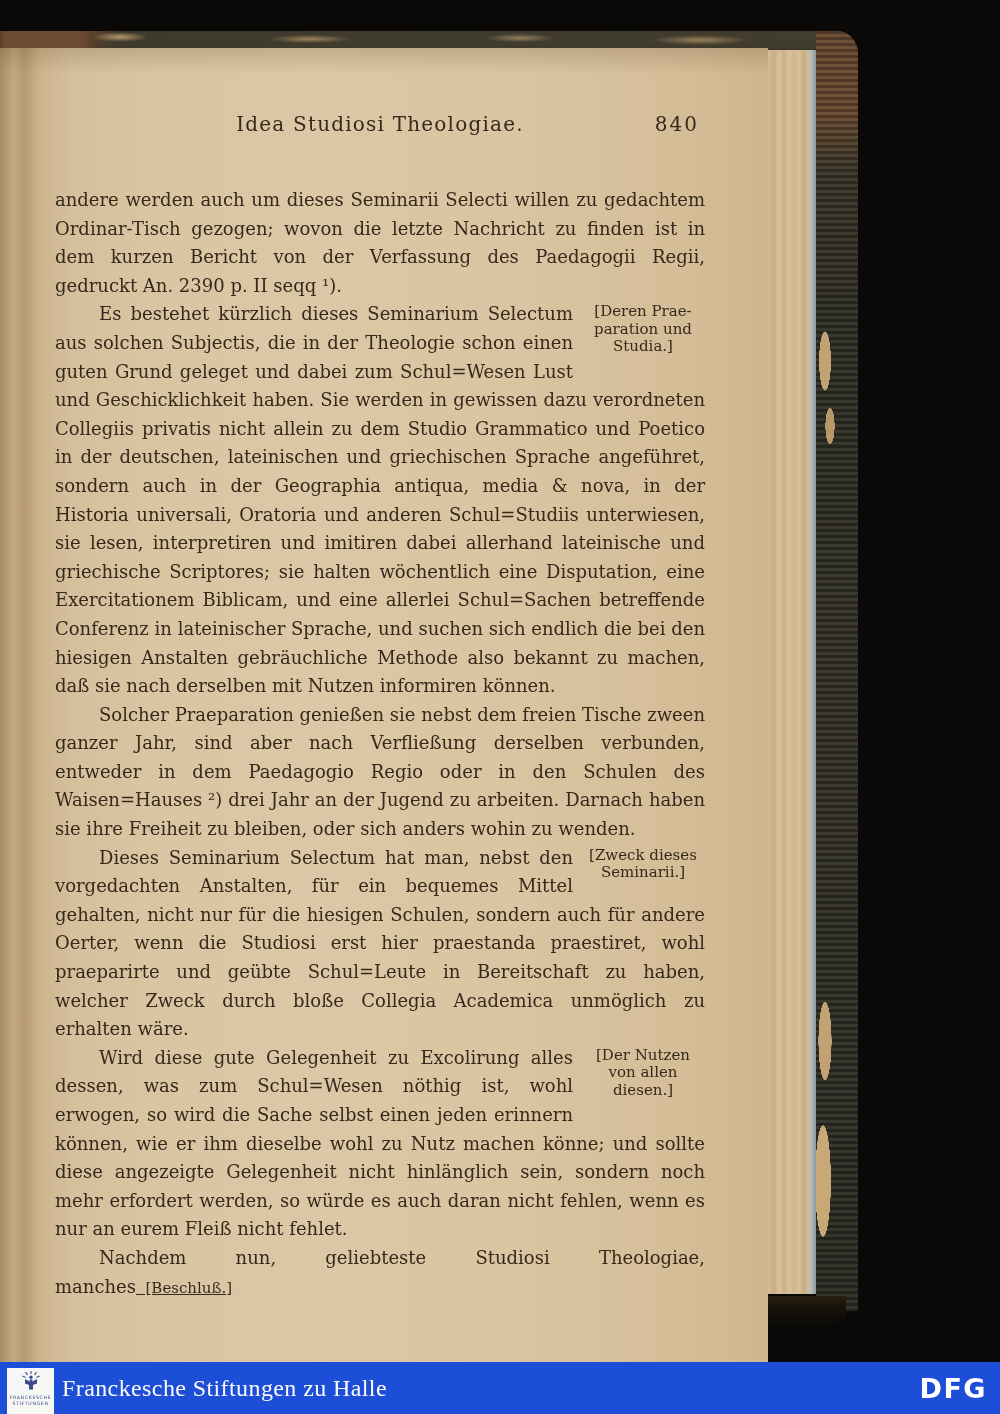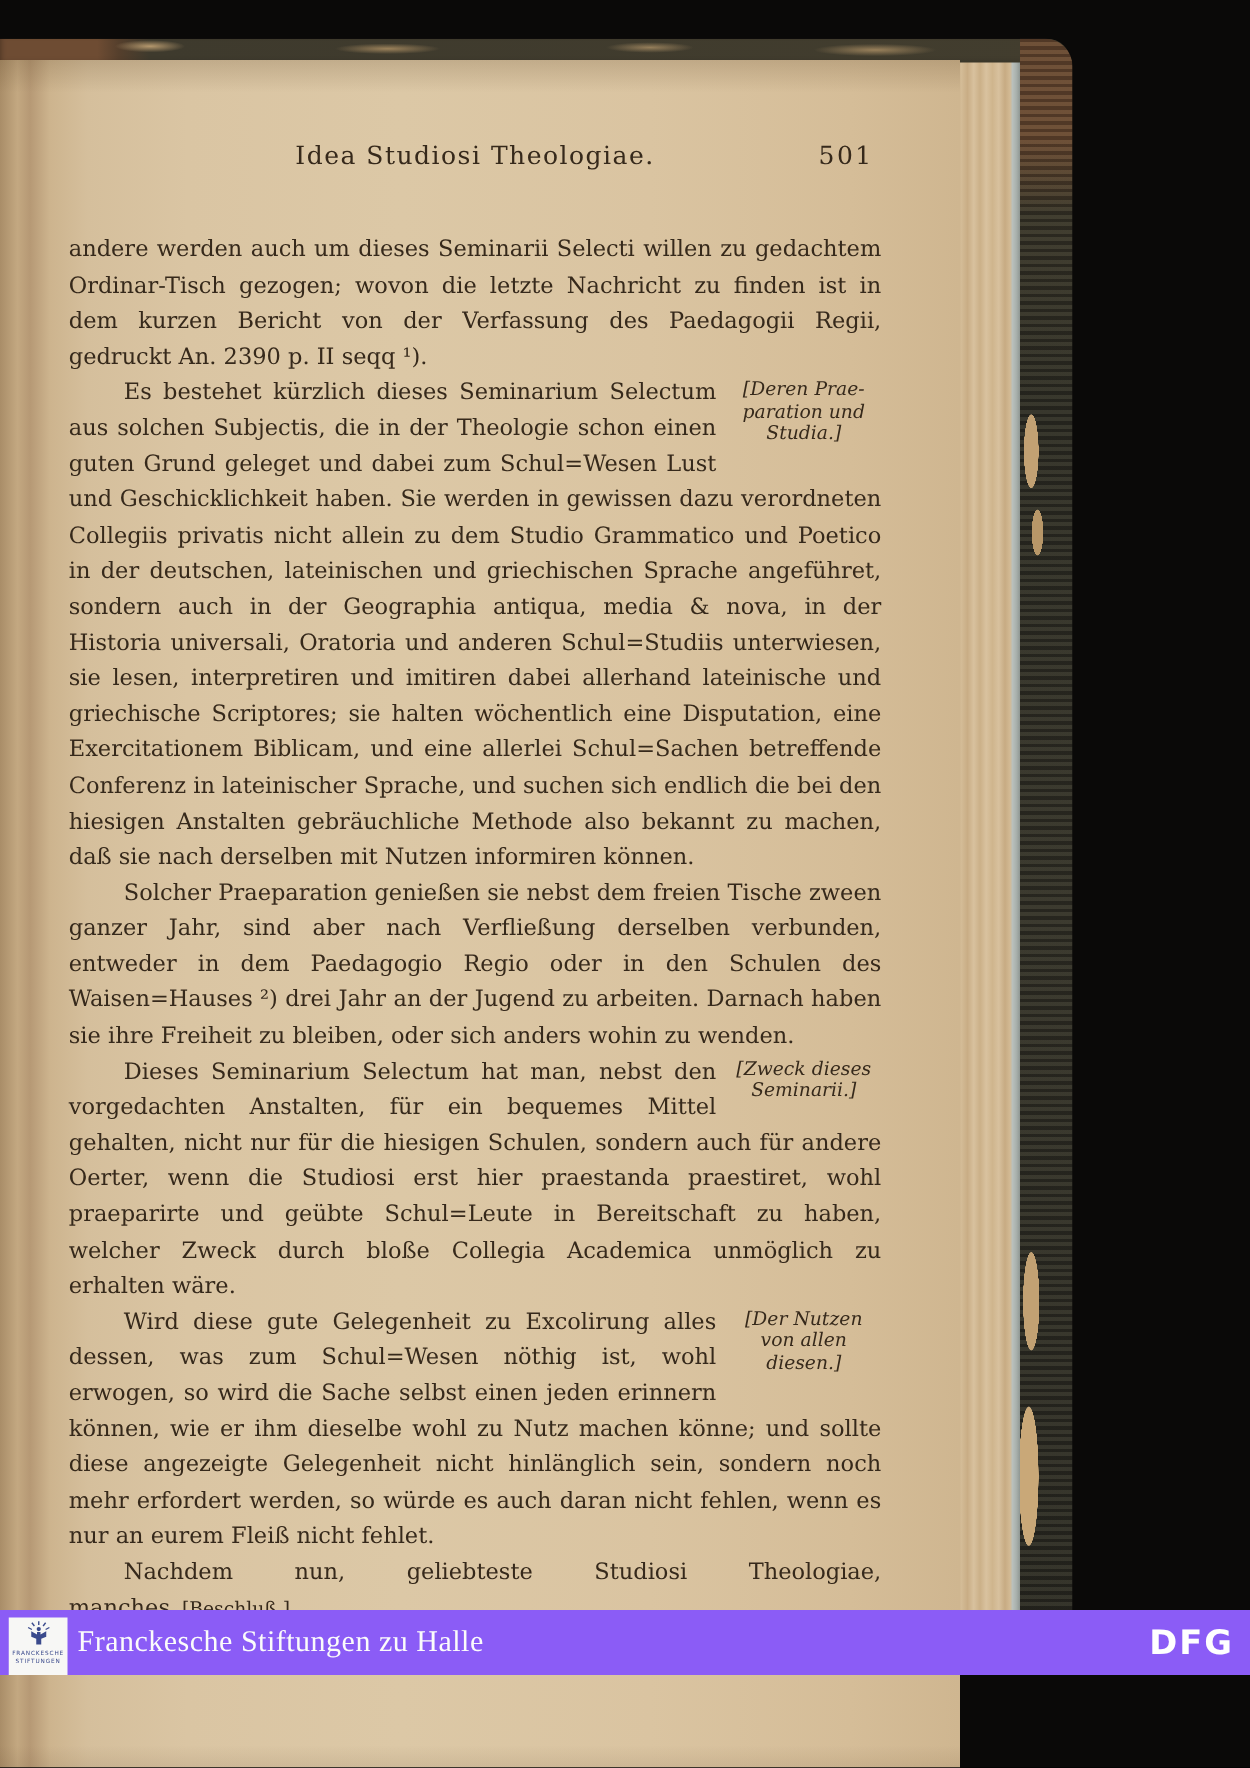--- a/index.html
+++ b/index.html
@@ -54,27 +54,27 @@
   }
   
   .content { position:absolute; left:55px; top:64px; width:650px; color:#36291b; }
   .page-header { position:relative; height:30px; margin-bottom:44px; }
   .running-title { text-align:center; font-size:20px; letter-spacing:1.2px; }
   .page-number { position:absolute; right:6px; top:0; font-size:20px; letter-spacing:2px; }
   .body-text p.para { margin:0; text-align:justify; font-size:18px; line-height:28.6px; }
   .para.indent { text-indent:44px; }
   .sidenote {
     float:right; width:124px; margin-left:8px; padding-top:3px; box-sizing:border-box;
-    font-size:15px; line-height:17.5px; text-align:center; text-indent:0;font-style:italic;
+    font-size:15px; line-height:17.5px; text-align:center; text-indent:0;
   }
   .sidenote.h2 { height:54px; }
   .sidenote.h3 { height:84px; }
   .endnote { font-size:15px;text-decoration:underline; }
   
-  .bar { position:absolute; left:0; top:1288px; width:1000px; height:52px; background:#8b5cf6; }
+  .bar { position:absolute; left:0; top:1362px; width:1000px; height:52px; background:#1d4ed8; }
   .logo-box {
     position:absolute; left:7px; top:6px; width:47px; height:46px; background:#f7f7f5;
     display:flex; flex-direction:column; align-items:center; padding-top:2px; box-sizing:border-box;
   }
   .logo-line {
     font-family:"DejaVu Sans", sans-serif; font-size:4.6px; letter-spacing:.7px;
     color:#3a4a8c; line-height:5.6px; white-space:nowrap;
   }
   .institution {
     position:absolute; left:62px; top:0; height:52px; line-height:52px;
@@ -93,21 +93,21 @@
   <div class="book-top"></div>
   <div class="cover-right"></div>
   <div class="page-stack"></div>
   <div class="book-bottom"></div>
 
   <div class="page">
     <div class="content">
 
       <div class="page-header">
         <div class="running-title">Idea Studiosi Theologiae.</div>
-        <div class="page-number">501</div>
+        <div class="page-number">840</div>
       </div>
 
       <div class="body-text">
           <p class="para">andere werden auch um dieses Seminarii Selecti willen zu gedachtem Ordinar-Tisch gezogen; wovon die letzte Nachricht zu finden ist in dem kurzen Bericht von der Verfassung des Paedagogii Regii, gedruckt An. 2390 p. II seqq ¹).</p>
           <p class="para indent"><span class="sidenote h3">[Deren Prae-<br>paration und<br>Studia.]</span>Es bestehet kürzlich dieses Seminarium Selectum aus solchen Subjectis, die in der Theologie schon einen guten Grund geleget und dabei zum Schul=Wesen Lust und Geschicklichkeit haben.  Sie werden in gewissen dazu verordneten Collegiis privatis nicht allein zu dem Studio Grammatico und Poetico in der deutschen, lateinischen und griechischen Sprache angeführet, sondern auch in der Geographia antiqua, media &amp; nova, in der Historia universali, Oratoria und anderen Schul=Studiis unterwiesen, sie lesen, interpretiren und imitiren dabei allerhand lateinische und griechische Scriptores; sie halten wöchentlich eine Disputation, eine Exercitationem Biblicam, und eine allerlei Schul=Sachen betreffende Conferenz in lateinischer Sprache, und suchen sich endlich die bei den hiesigen Anstalten gebräuchliche Methode also bekannt zu machen, daß sie nach derselben mit Nutzen informiren können.</p>
           <p class="para indent">Solcher Praeparation genießen sie nebst dem freien Tische zween ganzer Jahr, sind aber nach Verfließung derselben verbunden, entweder in dem Paedagogio Regio oder in den Schulen des Waisen=Hauses ²) drei Jahr an der Jugend zu arbeiten.  Darnach haben sie ihre Freiheit zu bleiben, oder sich anders wohin zu wenden.</p>
           <p class="para indent"><span class="sidenote h2">[Zweck dieses<br>Seminarii.]</span>Dieses Seminarium Selectum hat man, nebst den vorgedachten Anstalten, für ein bequemes Mittel gehalten, nicht nur für die hiesigen Schulen, sondern auch für andere Oerter, wenn die Studiosi erst hier praestanda praestiret, wohl praeparirte und geübte Schul=Leute in Bereitschaft zu haben, welcher Zweck durch bloße Collegia Academica unmöglich zu erhalten wäre.</p>
           <p class="para indent"><span class="sidenote h3">[Der Nutzen<br>von allen<br>diesen.]</span>Wird diese gute Gelegenheit zu Excolirung alles dessen, was zum Schul=Wesen nöthig ist, wohl erwogen, so wird die Sache selbst einen jeden erinnern können, wie er ihm dieselbe wohl zu Nutz machen könne; und sollte diese angezeigte Gelegenheit nicht hinlänglich sein, sondern noch mehr erfordert werden, so würde es auch daran nicht fehlen, wenn es nur an eurem Fleiß nicht fehlet.</p>
           <p class="para indent">Nachdem nun, geliebteste Studiosi Theologiae, manches<span class="endnote">&nbsp;&nbsp;[Beschluß.]</span></p>
         </div>

